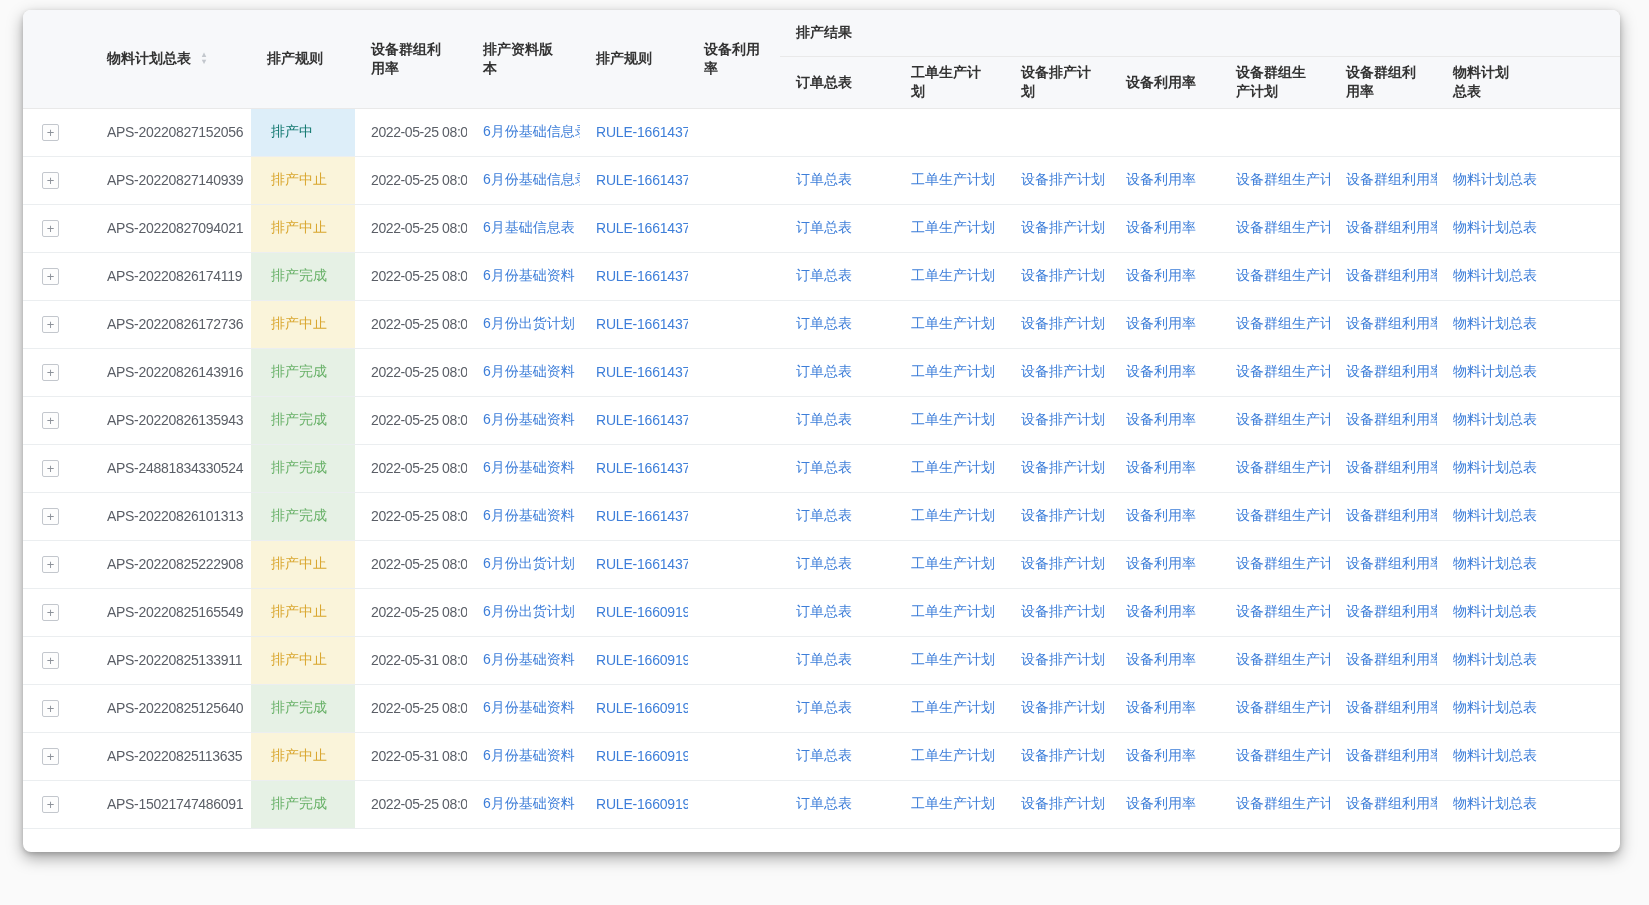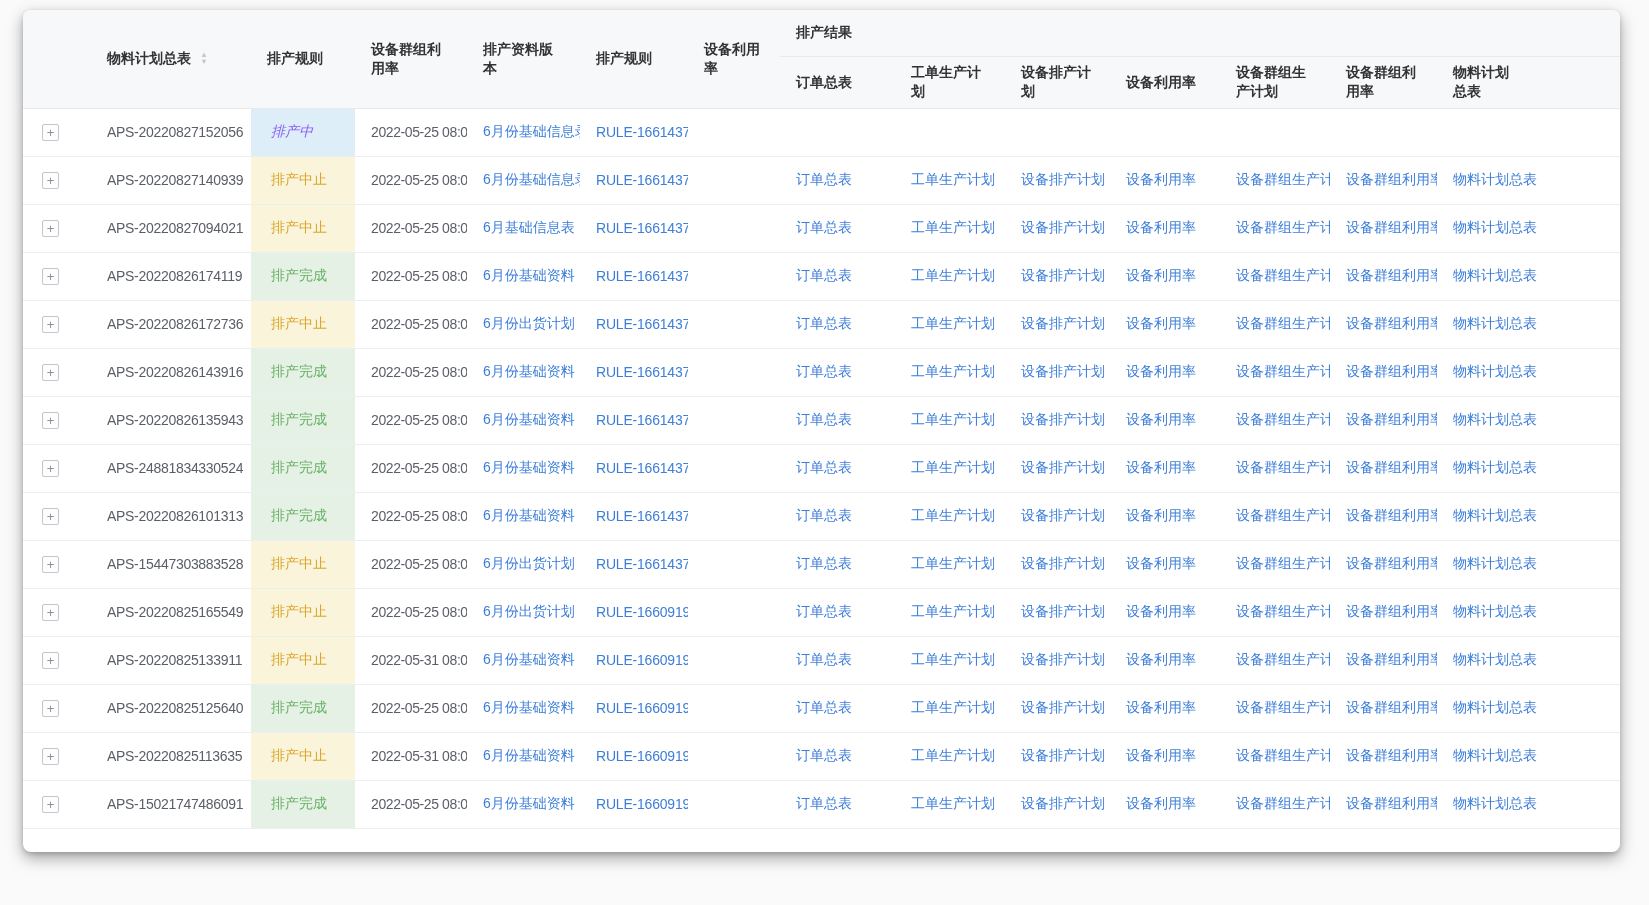--- a/index.html
+++ b/index.html
@@ -161,21 +161,21 @@
           <th>设备群组生产计划</th>
           <th>设备群组利用率</th>
           <th>物料计划总表</th>
           <th></th>
         </tr>
       </thead>
     <tbody>
         <tr>
           <td class="cell-expand"><span class="expand-btn">+</span></td>
           <td class="cell-version">APS-20220827152056</td>
-          <td class="cell-status" style="background: rgb(221, 238, 249); color: #8b5cf6; font-style: italic;">排产中</td>
+          <td class="cell-status" style="background: rgb(221, 238, 249); color: #0f766e;">排产中</td>
           <td class="cell-time">2022-05-25 08:00</td>
           <td class="cell-dataver"><a class="tbl-link">6月份基础信息录</a></td>
           <td class="cell-rule"><a class="tbl-link">RULE-166143771</a></td>
           <td class="cell-remark"></td>
           <td class="cell-result"></td>
           <td class="cell-result"></td>
           <td class="cell-result"></td>
           <td class="cell-result"></td>
           <td class="cell-result"></td>
           <td class="cell-result"></td>
@@ -313,21 +313,21 @@
           <td class="cell-result"><a class="tbl-link">工单生产计划</a></td>
           <td class="cell-result"><a class="tbl-link">设备排产计划</a></td>
           <td class="cell-result"><a class="tbl-link">设备利用率</a></td>
           <td class="cell-result"><a class="tbl-link">设备群组生产计划</a></td>
           <td class="cell-result"><a class="tbl-link">设备群组利用率</a></td>
           <td class="cell-result"><a class="tbl-link">物料计划总表</a></td>
           <td class="cell-fill"></td>
         </tr>
         <tr>
           <td class="cell-expand"><span class="expand-btn">+</span></td>
-          <td class="cell-version">APS-15447303883528</td>
+          <td class="cell-version">APS-20220825222908</td>
           <td class="cell-status" style="background: rgb(250, 244, 218); color: rgb(217, 166, 46);">排产中止</td>
           <td class="cell-time">2022-05-25 08:00</td>
           <td class="cell-dataver"><a class="tbl-link">6月份出货计划</a></td>
           <td class="cell-rule"><a class="tbl-link">RULE-166143771</a></td>
           <td class="cell-remark"></td>
           <td class="cell-result"><a class="tbl-link">订单总表</a></td>
           <td class="cell-result"><a class="tbl-link">工单生产计划</a></td>
           <td class="cell-result"><a class="tbl-link">设备排产计划</a></td>
           <td class="cell-result"><a class="tbl-link">设备利用率</a></td>
           <td class="cell-result"><a class="tbl-link">设备群组生产计划</a></td>

